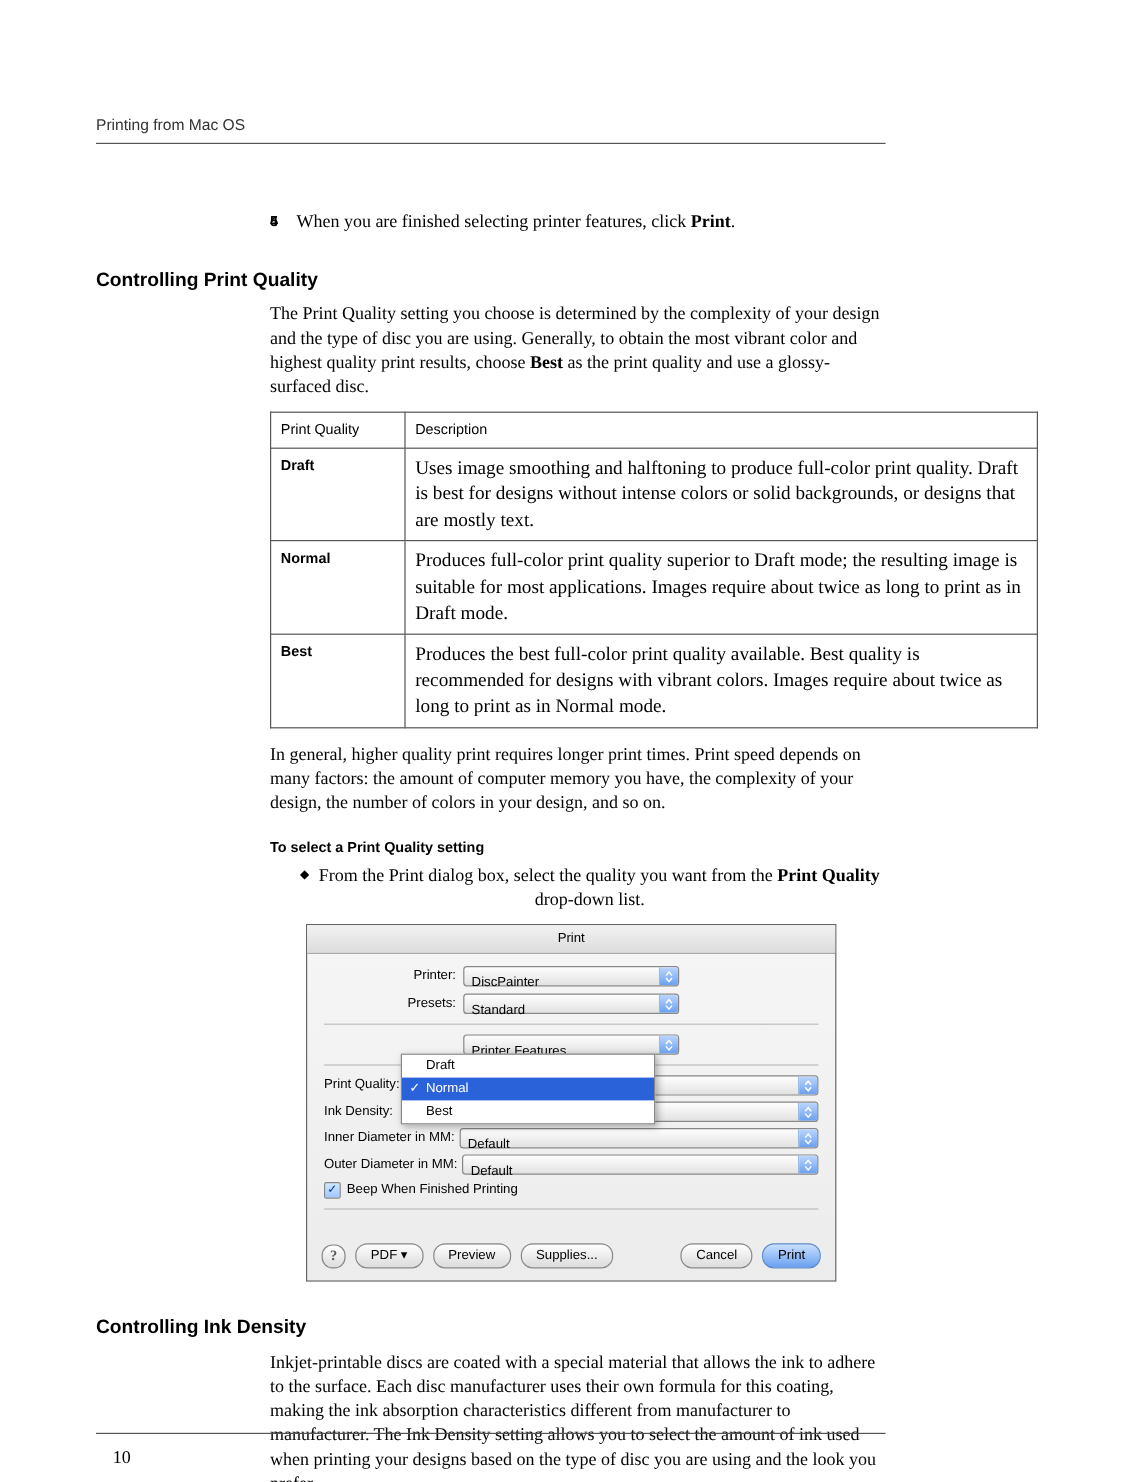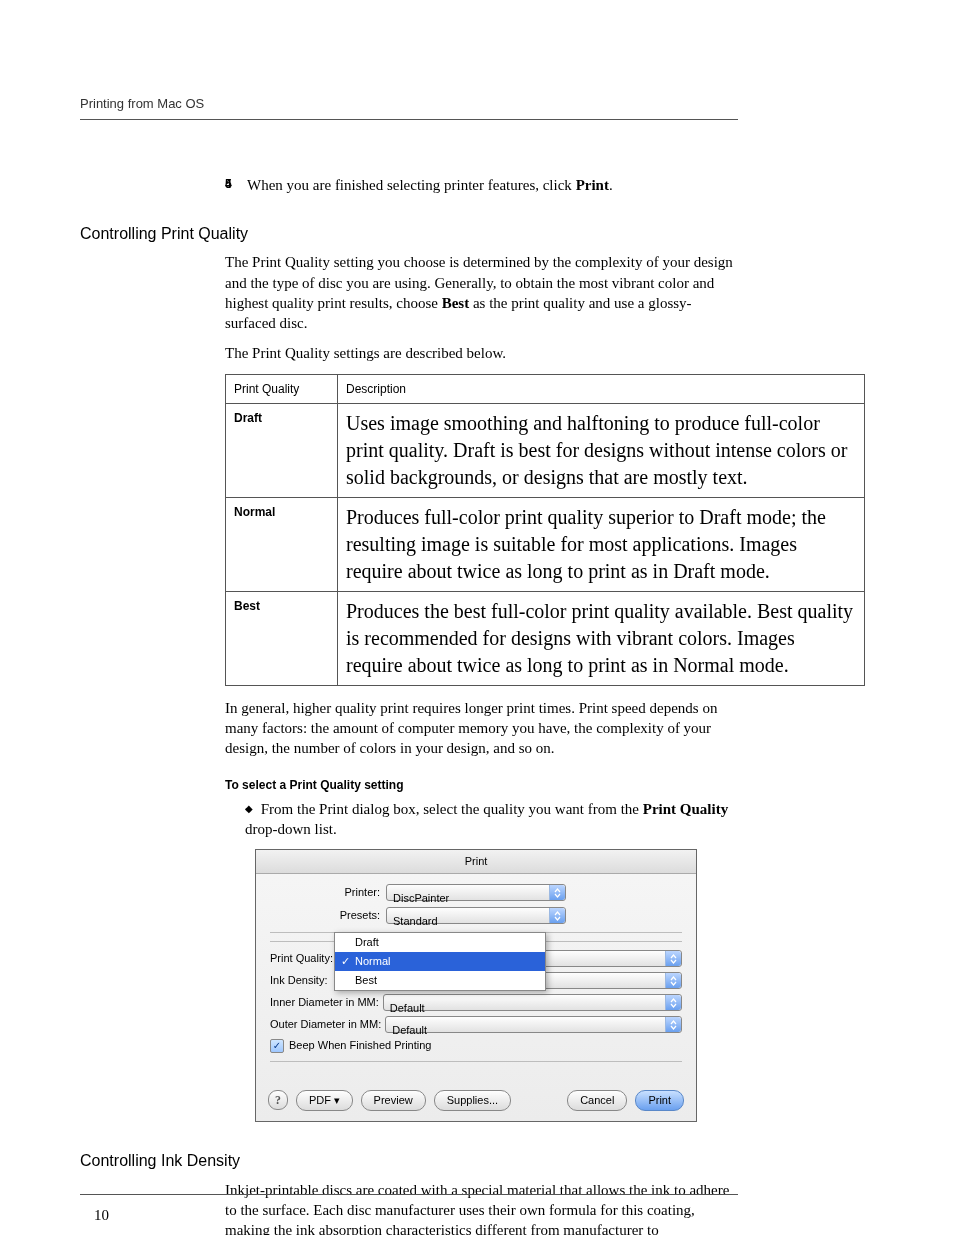--- a/index.html
+++ b/index.html
@@ -46,53 +46,54 @@
     left: 0;
     top: 1px;
     font-family: Verdana, Arial, sans-serif;
     font-weight: bold;
     font-size: 12px;
     color: #000;
   }
   h2.section-head {
     font-family: Verdana, Arial, sans-serif;
     font-size: 16px;
-    font-weight: normal;
+    font-weight: bold;
     margin: 28px 0 8px 0;
     color: #000;
   }
   .para {
     margin: 6px 0 10px 145px;
     font-size: 15px;
   }
   .subhead {
     font-family: Verdana, Arial, sans-serif;
     font-weight: bold;
     font-size: 12px;
     margin: 18px 0 6px 145px;
   }
   .bullet-row {
     margin: 4px 0 10px 165px;
     font-size: 15px;
+    text-align: center;
   }
   .bullet-row .diamond {
     font-size: 10px;
     vertical-align: 2px;
     margin-right: 8px;
   }
   table.quality {
     border-collapse: collapse;
     margin: 8px 0 12px 145px;
     width: 640px;
   }
   table.quality td, table.quality th {
     border: 1px solid #555;
     padding: 6px 8px;
     vertical-align: top;
-    font-size: 20px;
+    font-size: 16px;
     text-align: left;
   }
   table.quality th {
     font-family: Verdana, Arial, sans-serif;
     font-weight: normal;
     font-size: 12px;
   }
   table.quality td.label {
     font-family: Verdana, Arial, sans-serif;
     font-weight: bold;
@@ -287,21 +288,20 @@
         <span>When you are finished selecting printer features, click </span><span class="bold">Print</span><span>.</span>
       </li>
     </ol>
   </div>
 
   <h2 class="section-head">Controlling Print Quality</h2>
 
   <p class="para">
     <span>The Print Quality setting you choose is determined by the complexity of your design and the type of disc you are using. Generally, to obtain the most vibrant color and highest quality print results, choose </span><span class="bold">Best</span><span> as the print quality and use a glossy-surfaced disc.</span>
   </p>
-  <p class="para">The Print Quality settings are described below.</p>
 
   <table class="quality">
     <tbody>
         <tr>
       <th>Print Quality</th>
       <th>Description</th>
     </tr>
     <tr>
       <td class="label">Draft</td>
       <td>Uses image smoothing and halftoning to produce full-color print quality. Draft is best for designs without intense colors or solid backgrounds, or designs that are mostly text.</td>
@@ -343,20 +343,31 @@
         <span class="aqua-select" style="width:180px">
           <span>Standard</span>
           <span class="caret">
               <svg width="7" height="10" viewBox="0 0 7 10">
                 <path d="M1 4 L3.5 1 L6 4 M1 6 L3.5 9 L6 6" stroke="#fff" stroke-width="1.2" fill="none"></path>
               </svg>
             </span>
         </span>
       </div>
       <hr class="section-div">
+      <div class="dl-row">
+        <span class="lbl"></span>
+        <span class="aqua-select" style="width:180px">
+          <span>Printer Features</span>
+          <span class="caret">
+              <svg width="7" height="10" viewBox="0 0 7 10">
+                <path d="M1 4 L3.5 1 L6 4 M1 6 L3.5 9 L6 6" stroke="#fff" stroke-width="1.2" fill="none"></path>
+              </svg>
+            </span>
+        </span>
+      </div>
       <hr class="section-div">
 
       <div class="pq-area">
         <div class="feature-row">
           <span class="flbl" style="width:68px">Print Quality:</span>
           <span class="aqua-select" style="flex:1">
             <span class="caret">
                 <svg width="7" height="10" viewBox="0 0 7 10">
                   <path d="M1 4 L3.5 1 L6 4 M1 6 L3.5 9 L6 6" stroke="#fff" stroke-width="1.2" fill="none"></path>
                 </svg>

